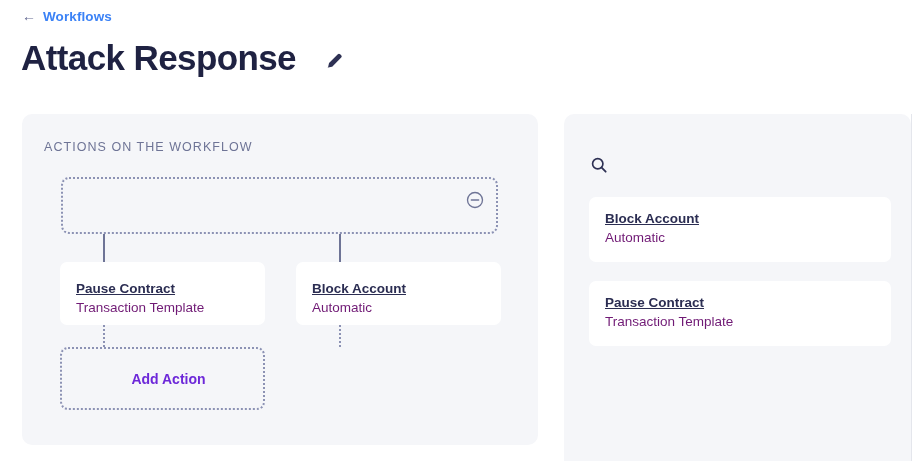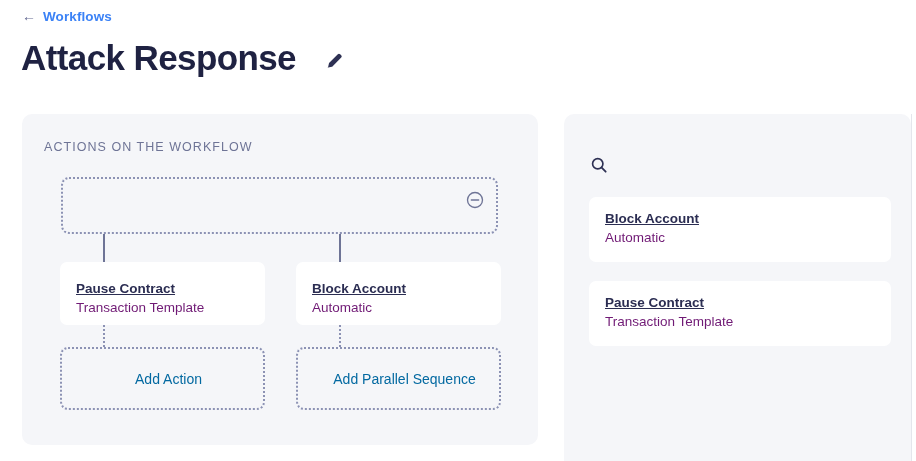--- a/index.html
+++ b/index.html
@@ -171,22 +171,22 @@
     border-radius: 8px;
     box-sizing: border-box;
     display: flex;
     align-items: center;
     justify-content: center;
     cursor: pointer;
     background: transparent;
   }
   .add-box-label {
     font-size: 14px;
-    font-weight: 400;
-    color: #0369a1;
+    font-weight: 700;
+    color: #6d28d9;
     margin-left: 12px;
   }
 
   
   .right-header {
     position: absolute;
     left: 25px;
     top: 41px;
     right: 22px;
     display: flex;
@@ -265,23 +265,20 @@
     </div>
   </div>
 
   <div class="conn conn-dot" style="left:81px; top:211px; height:22px;"></div>
   <div class="conn conn-dot" style="left:317px; top:211px; height:22px;"></div>
 
   <div class="add-box" style="left:38px; top:233px; width:205px; height:63px;">
     <span class="add-box-label">Add Action</span>
   </div>
 
-  <div class="add-box" style="left:274px; top:233px; width:205px; height:63px;">
-    <span class="add-box-label">Add Parallel Sequence</span>
-  </div>
 
 </div>
 
 <div class="panel-right">
 
   <div class="right-header">
     <svg class="search-icon" viewBox="0 0 24 24" fill="none">
       <circle cx="10.5" cy="10.5" r="6.2" stroke="#2e3154" stroke-width="2"></circle>
       <line x1="15.2" y1="15.2" x2="20" y2="20" stroke="#2e3154" stroke-width="2.2" stroke-linecap="round"></line>
     </svg>

